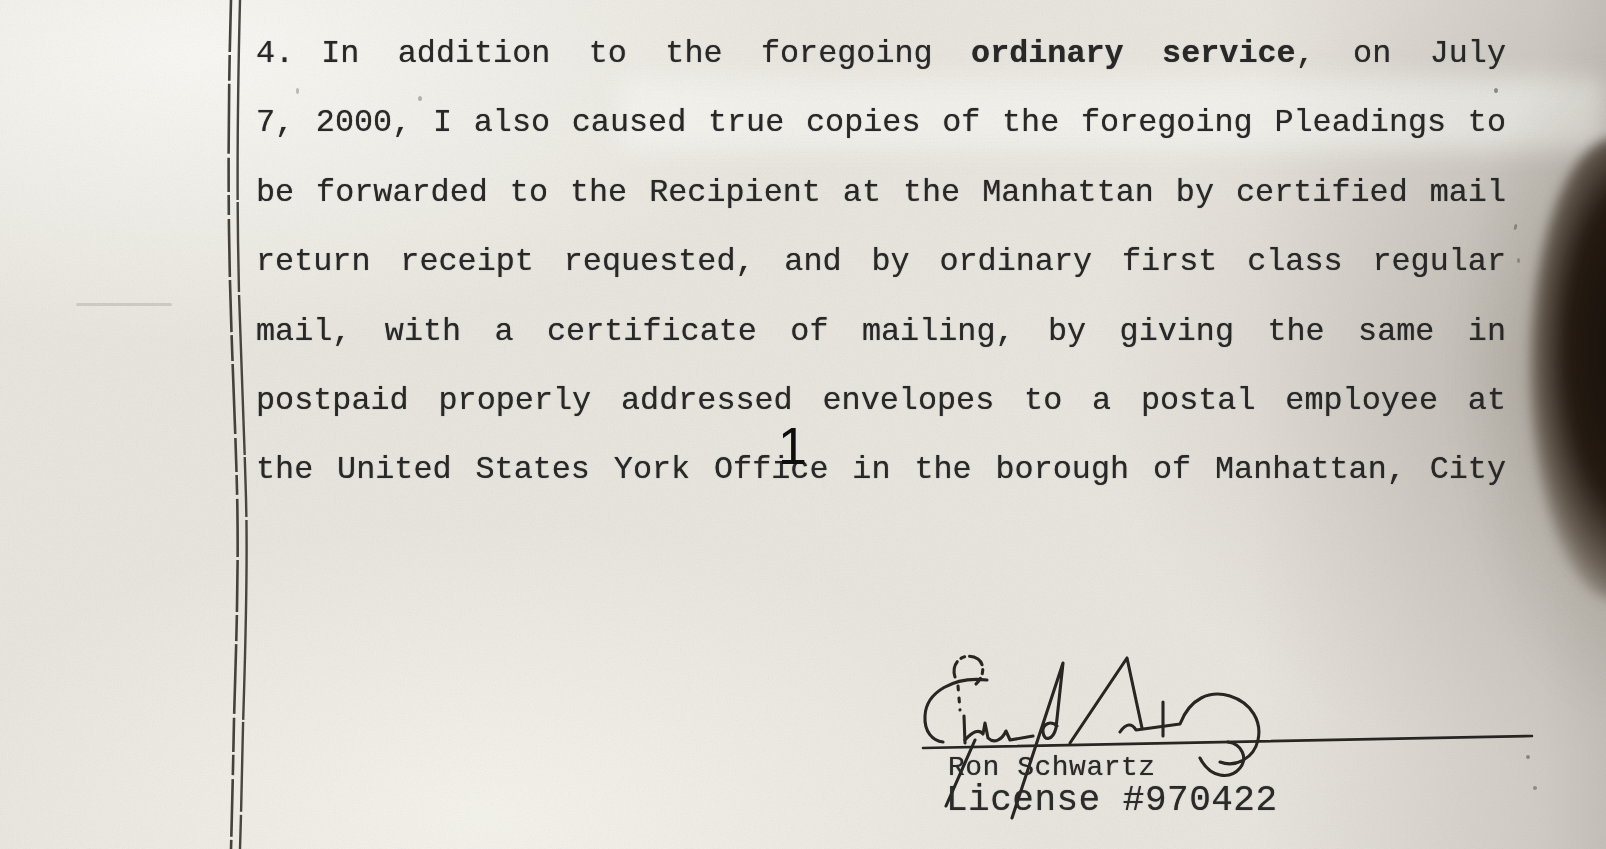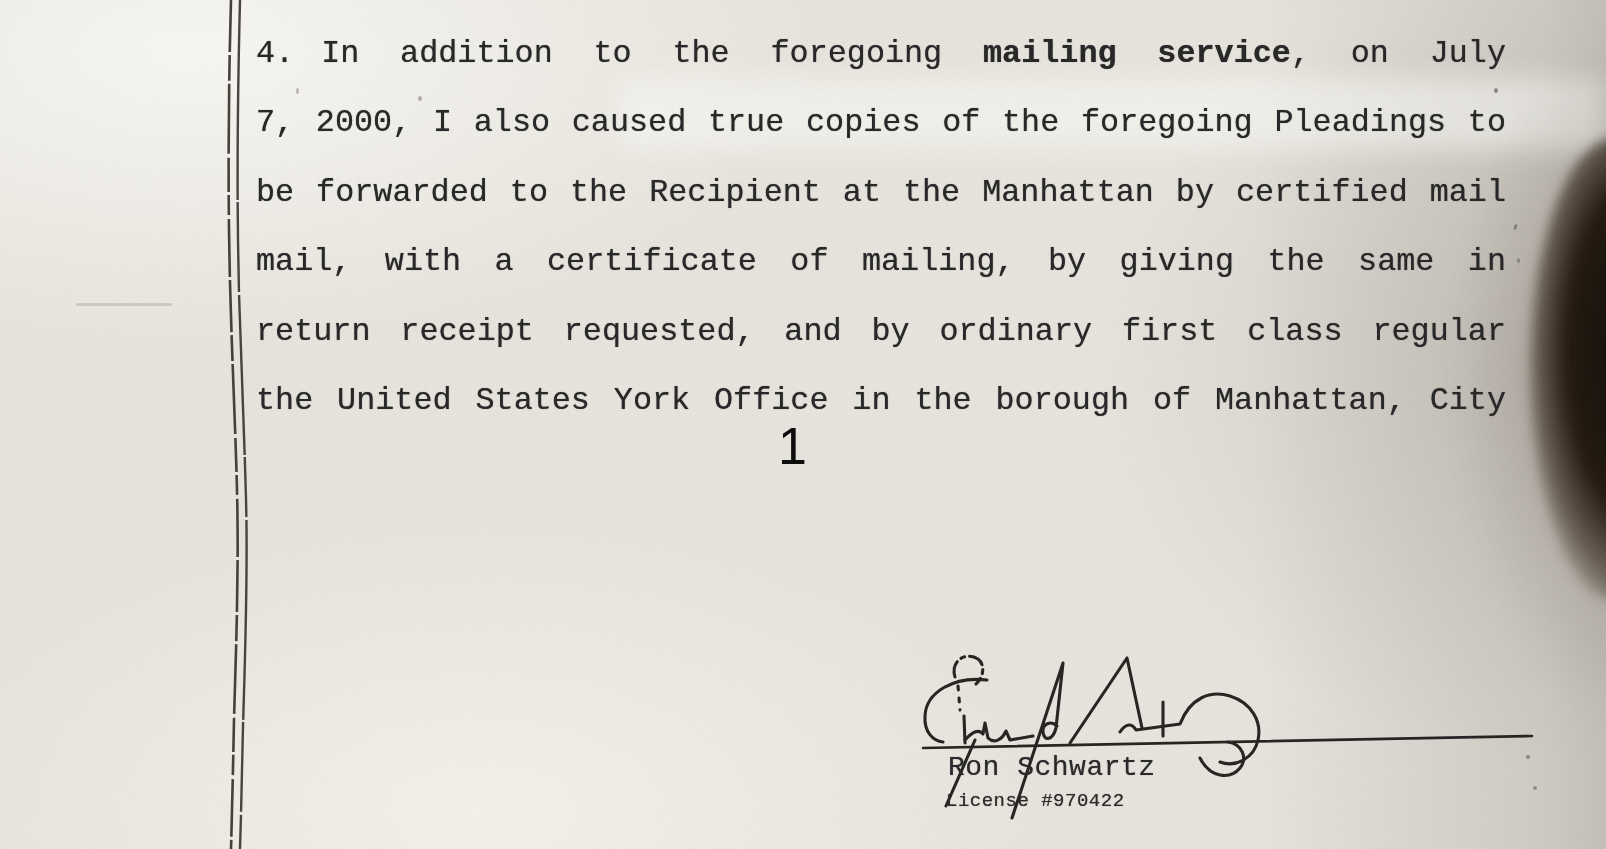--- a/index.html
+++ b/index.html
@@ -43,21 +43,21 @@
   .page-marker{
     position:absolute; left:778px; top:420px; font-family:"Liberation Sans","DejaVu Sans",sans-serif;
     font-size:52px; line-height:1; color:#0d0d0d; font-weight:400;
   }
   .sig-svg{position:absolute; left:880px; top:628px; pointer-events:none;}
   .typed-name{
     position:absolute; left:948px; top:752px; font-size:28px; line-height:32px;
     color:#2a2a2a; text-shadow:0 0 1px rgba(35,35,35,.6); letter-spacing:.5px;
   }
   .typed-license{
-    position:absolute; left:946px; top:785px; font-size:19px; line-height:32px;
+    position:absolute; left:946px; top:785px; font-size:36px; line-height:32px;
     color:#2a2a2a; text-shadow:0 0 1px rgba(35,35,35,.6); letter-spacing:.5px;
   }
   .speck{position:absolute; border-radius:50%; pointer-events:none;}
   .sp1{left:1494px; top:88px;  width:4px; height:5px; background:rgba(70,65,60,.55);}
   .sp2{left:1514px; top:224px; width:3px; height:6px; background:rgba(70,65,60,.45); transform:rotate(18deg);}
   .sp3{left:1517px; top:258px; width:3px; height:5px; background:rgba(70,65,60,.40);}
   .sp4{left:1526px; top:755px; width:4px; height:4px; background:rgba(70,65,60,.50);}
   .sp5{left:1533px; top:786px; width:4px; height:4px; background:rgba(70,65,60,.45);}
   .sp6{left:76px;  top:303px; width:96px; height:3px; border-radius:2px; background:rgba(110,105,98,.22);}
   .sp7{left:418px; top:96px;  width:4px; height:5px; background:rgba(85,80,74,.4);}
@@ -72,25 +72,26 @@
   <div class="light-band"></div>
   <div class="shadow-halo"></div>
   <div class="shadow-blob"></div>
 
   <svg class="rules" width="50" height="849" viewBox="0 0 50 849">
     <path d="M 21,0 C 19,70 18,150 19,230 C 20,320 25,410 27,490 C 29,570 26,650 24,720 C 23,770 22,815 21,849" fill="none" stroke="#36332d" stroke-width="2.6" opacity="0.92" stroke-dasharray="52 3 26 3 70 4 34 3 20 4 58 3"></path>
     <path d="M 30,0 C 28,80 27,160 28,240 C 29,330 34,420 36,498 C 38,578 35,658 33,726 C 32,776 31,818 30,849" fill="none" stroke="#36332d" stroke-width="2.4" opacity="0.9" stroke-dasharray="200 2 90 3 160 2 60 3"></path>
   </svg>
 
   <div class="text-block">
-      <div class="tline"><span>4.</span><span class="gap"></span><span>In addition to the foregoing </span><span class="b">mailing service</span><span>, on July</span></div>
+      <div class="tline"><span>4.</span><span class="gap"></span><span>In addition to the foregoing </span><span class="b">ordinary service</span><span>, on July</span></div>
       <div class="tline"><span>7, 2000, I also caused true copies of the </span><span class="i">foregoing Pleadings to</span></div>
       <div class="tline"><span>be forwarded to the Recipient at the Manhattan by </span><span class="i">certified mail</span></div>
+      <div class="tline"><span>return receipt requested, and by ordinary first class regular</span></div>
       <div class="tline"><span>mail, with a certificate of mailing, by giving the same in</span></div>
-      <div class="tline"><span>return receipt requested, and by ordinary first class regular</span></div>
+      <div class="tline"><span>postpaid properly addressed envelopes to a postal employee at</span></div>
       <div class="tline"><span>the United States York Office in the borough of Manhattan, City</span></div>
     </div>
 
   <div class="page-marker">1</div>
 
   <svg class="sig-svg" width="680" height="210" viewBox="0 0 680 210">
     <g fill="none" stroke="#1c1a18" stroke-width="3.1" stroke-linecap="round" stroke-linejoin="round" opacity="0.94">
 
       <path d="M 43,120 L 652,108" stroke-width="2.6"></path>
 

